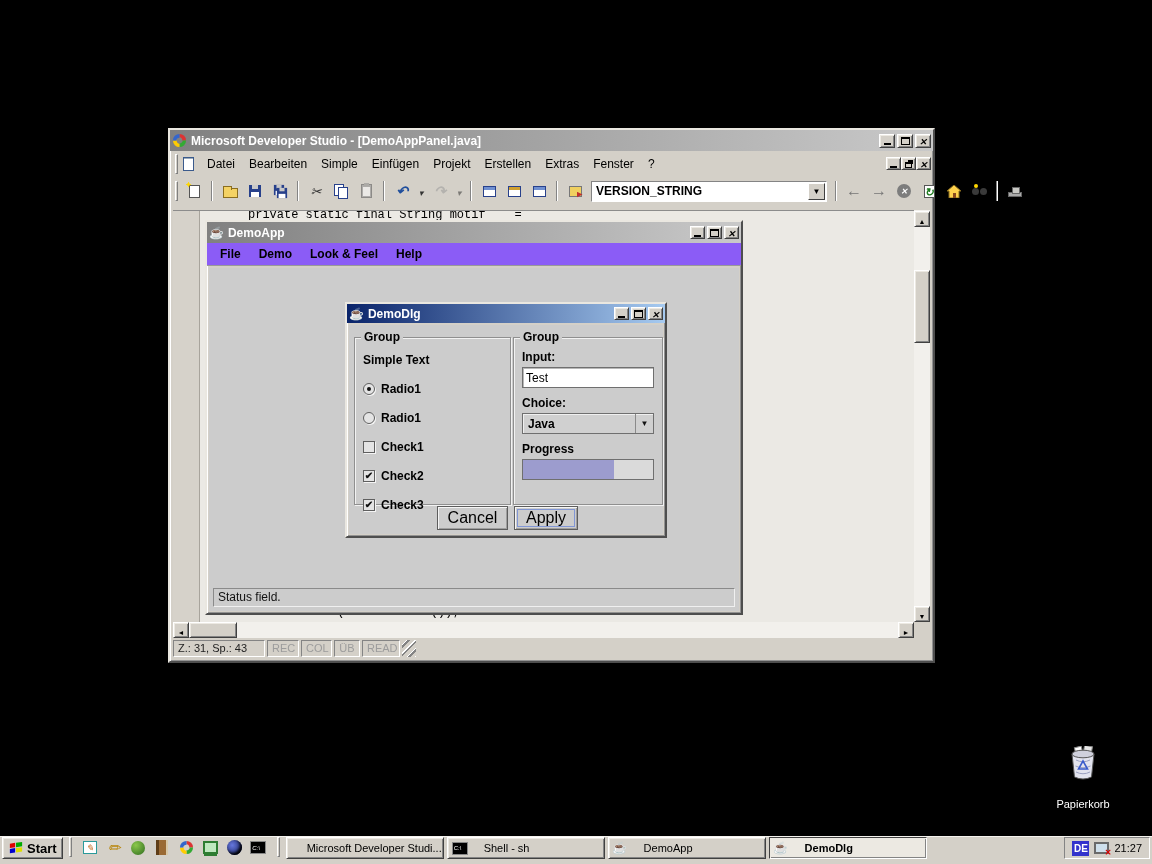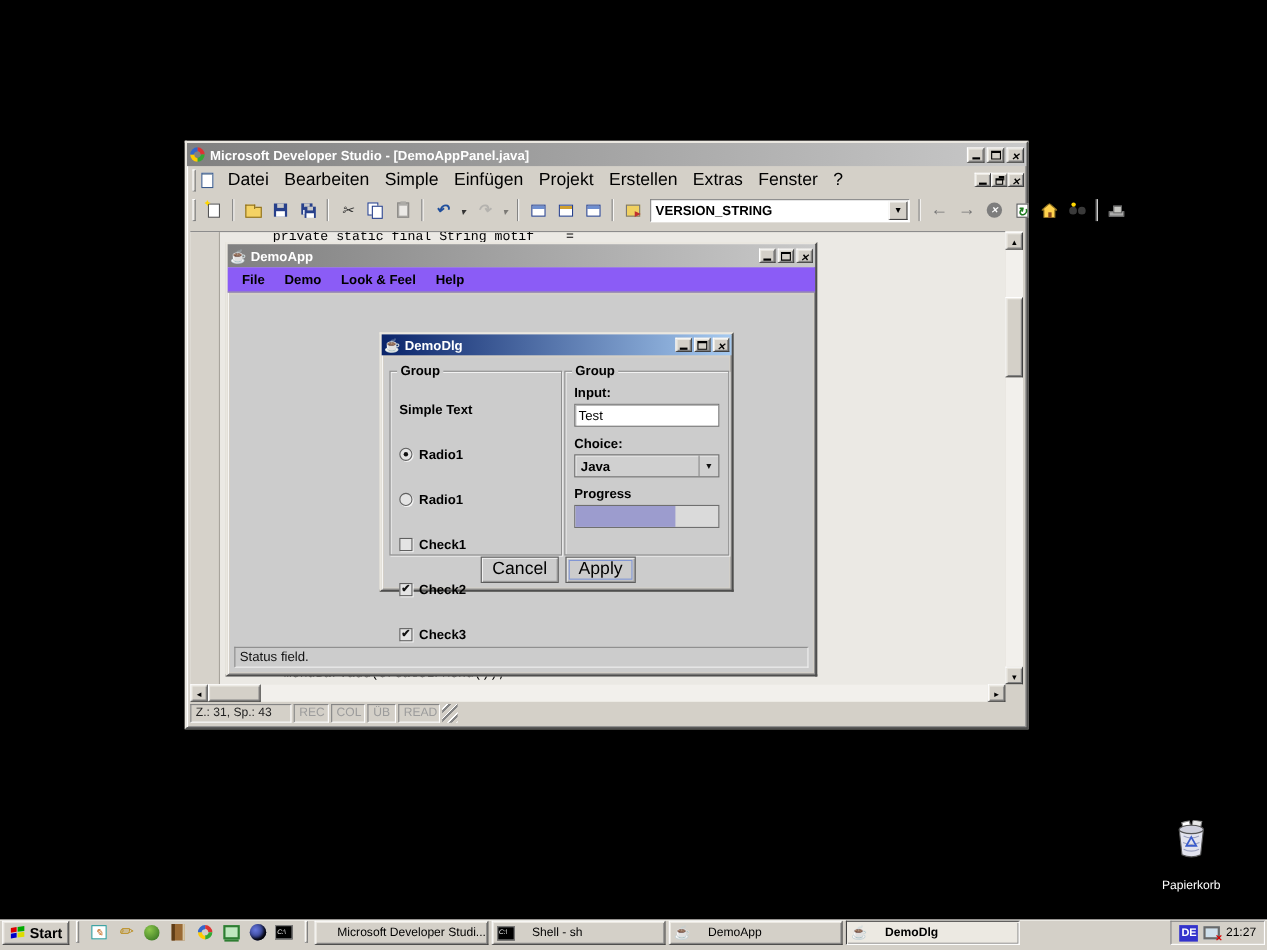--- a/index.html
+++ b/index.html
@@ -26,21 +26,21 @@
 .g-right::before{content:"\25BA";font-size:7px}
 .tbar{height:21px;margin:0;display:flex;align-items:center;gap:4px;padding:0 2px;color:#fff;
   font-weight:bold;font-size:12px;white-space:nowrap}
 .tbar.inactive{background:linear-gradient(90deg,#808080,#c9c9c9)}
 .tbar.active{background:linear-gradient(90deg,#0a246a,#a6caf0)}
 .tbar .spacer,.spacer{flex:1}
 .tbar-btns{display:flex;gap:2px;margin-left:auto}
 .grip{width:3px;height:20px;border:1px solid;border-color:#fff #808080 #808080 #fff;margin:0 3px;flex:none}
 
 .msdev{left:168px;top:128px;width:767px;height:535px;z-index:1}
-.menubar{height:25px;display:flex;align-items:center;font-size:16px;color:#000;padding:0 2px}
+.menubar{height:25px;display:flex;align-items:center;font-size:12px;color:#000;padding:0 2px}
 .mitem{padding:3px 7px;cursor:default}
 .i-doc{width:11px;height:14px;background:#fff;border:1px solid #3a5a8c;margin:0 6px 0 2px;
   box-shadow:inset 0 3px 0 -2px #9ab,inset 0 6px 0 -5px #9ab}
 .toolbar{height:30px;display:flex;align-items:center;padding:0 2px;gap:1px}
 .tbtn{width:24px;height:23px;display:inline-flex;align-items:center;justify-content:center;flex:none}
 .tsep{width:2px;height:20px;border-left:1px solid #848484;border-right:1px solid #fff;margin:0 4px;flex:none}
 .i-page{width:11px;height:13px;background:#fff;border:1px solid #555;position:relative}
 .i-new::after{content:"";position:absolute;left:-4px;top:-4px;width:6px;height:6px;background:#ffd700;
   clip-path:polygon(50% 0,65% 35%,100% 50%,65% 65%,50% 100%,35% 65%,0 50%,35% 35%)}
 .i-folder{width:15px;height:10px;background:#f4d264;border:1px solid #8a6d1f;position:relative;margin-top:3px}
@@ -110,22 +110,22 @@
 .jmenubar .mitem{padding:3px 9px}
 .jcontent{position:absolute;left:2px;right:2px;bottom:2px;top:46px;background:#cccccc}
 .demodlg .jcontent{top:22px}
 .statusfield{position:absolute;left:4px;right:4px;bottom:4px;height:19px;background:#ccc;
   border:1px solid;border-color:#8a8a8a #f0f0f0 #f0f0f0 #8a8a8a;font-size:12px;color:#111;
   line-height:17px;padding-left:4px}
 .grp{position:absolute;border:1px solid #8f8f8f;box-shadow:1px 1px 0 #f2f2f2,inset 1px 1px 0 #f2f2f2}
 .grp-label{position:absolute;top:-8px;left:6px;background:#cccccc;padding:0 3px;font-size:12px;font-weight:bold;color:#000}
 .grp-l{left:5px;top:12px;width:157px;height:168px;padding:14px 0 0 8px}
 .grp-r{left:164px;top:12px;width:150px;height:168px;padding:12px 8px 0 8px}
-.row{display:flex;align-items:center;height:16px;margin-top:25px;font-size:12px;font-weight:bold;color:#000;gap:6px}
-.row.first{margin-top:12px}
+.row{display:flex;align-items:center;height:16px;margin-top:13px;font-size:12px;font-weight:bold;color:#000;gap:6px}
+.row.first{margin-top:0}
 .radio{width:12px;height:12px;border-radius:50%;background:#e4e4e4;border:1px solid #5f5f5f;
   box-shadow:1px 1px 0 #f4f4f4;position:relative;flex:none}
 .radio.sel::after{content:"";position:absolute;left:3px;top:3px;width:4px;height:4px;border-radius:50%;background:#111}
 .check{width:12px;height:12px;background:#e4e4e4;border:1px solid #5f5f5f;box-shadow:1px 1px 0 #f4f4f4;
   position:relative;flex:none;display:flex;align-items:center;justify-content:center}
 .check.on::after{content:"\2714";font-size:10px;color:#111;margin-top:-2px}
 .flabel{height:14px;font-size:12px;font-weight:bold;color:#000;margin-top:8px}
 .flabel.first{margin-top:0}
 .tfield{width:100%;height:21px;margin-top:3px;background:#fff;border:1px solid #6f6f6f;
   box-shadow:inset 1px 1px 0 #b8b8b8;font-family:"Liberation Sans",sans-serif;font-size:12px;padding:0 3px;color:#000}

